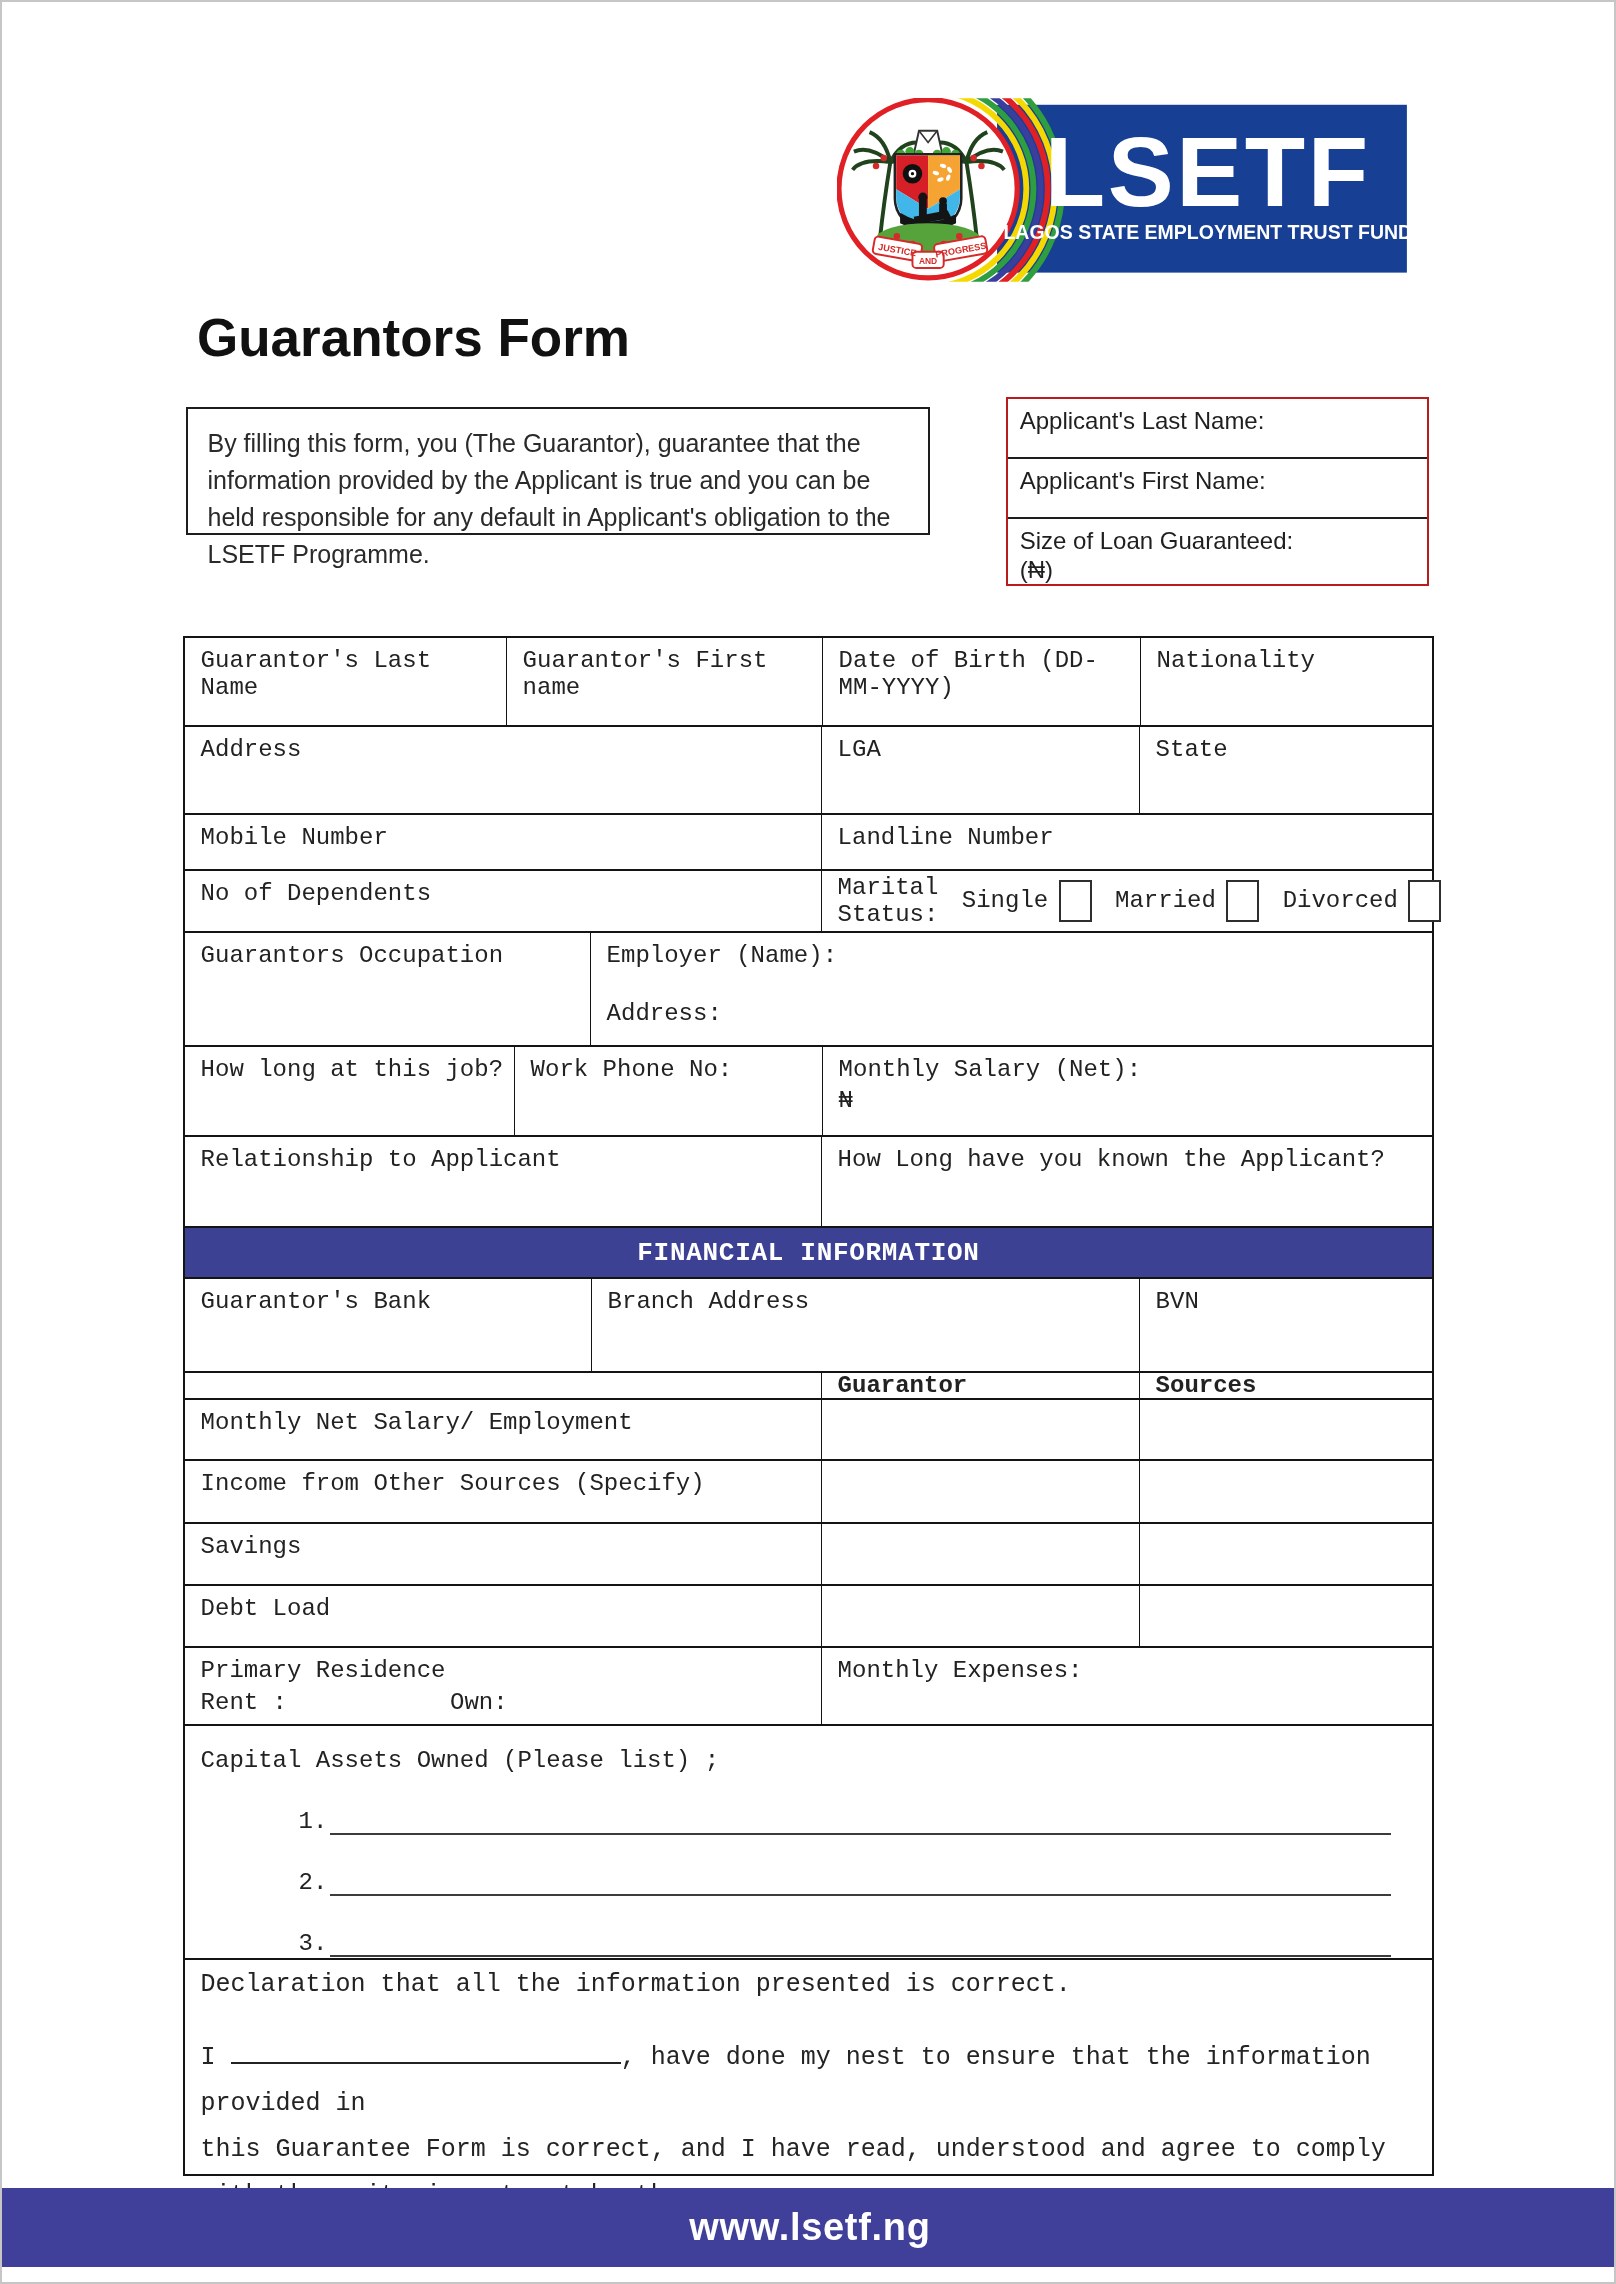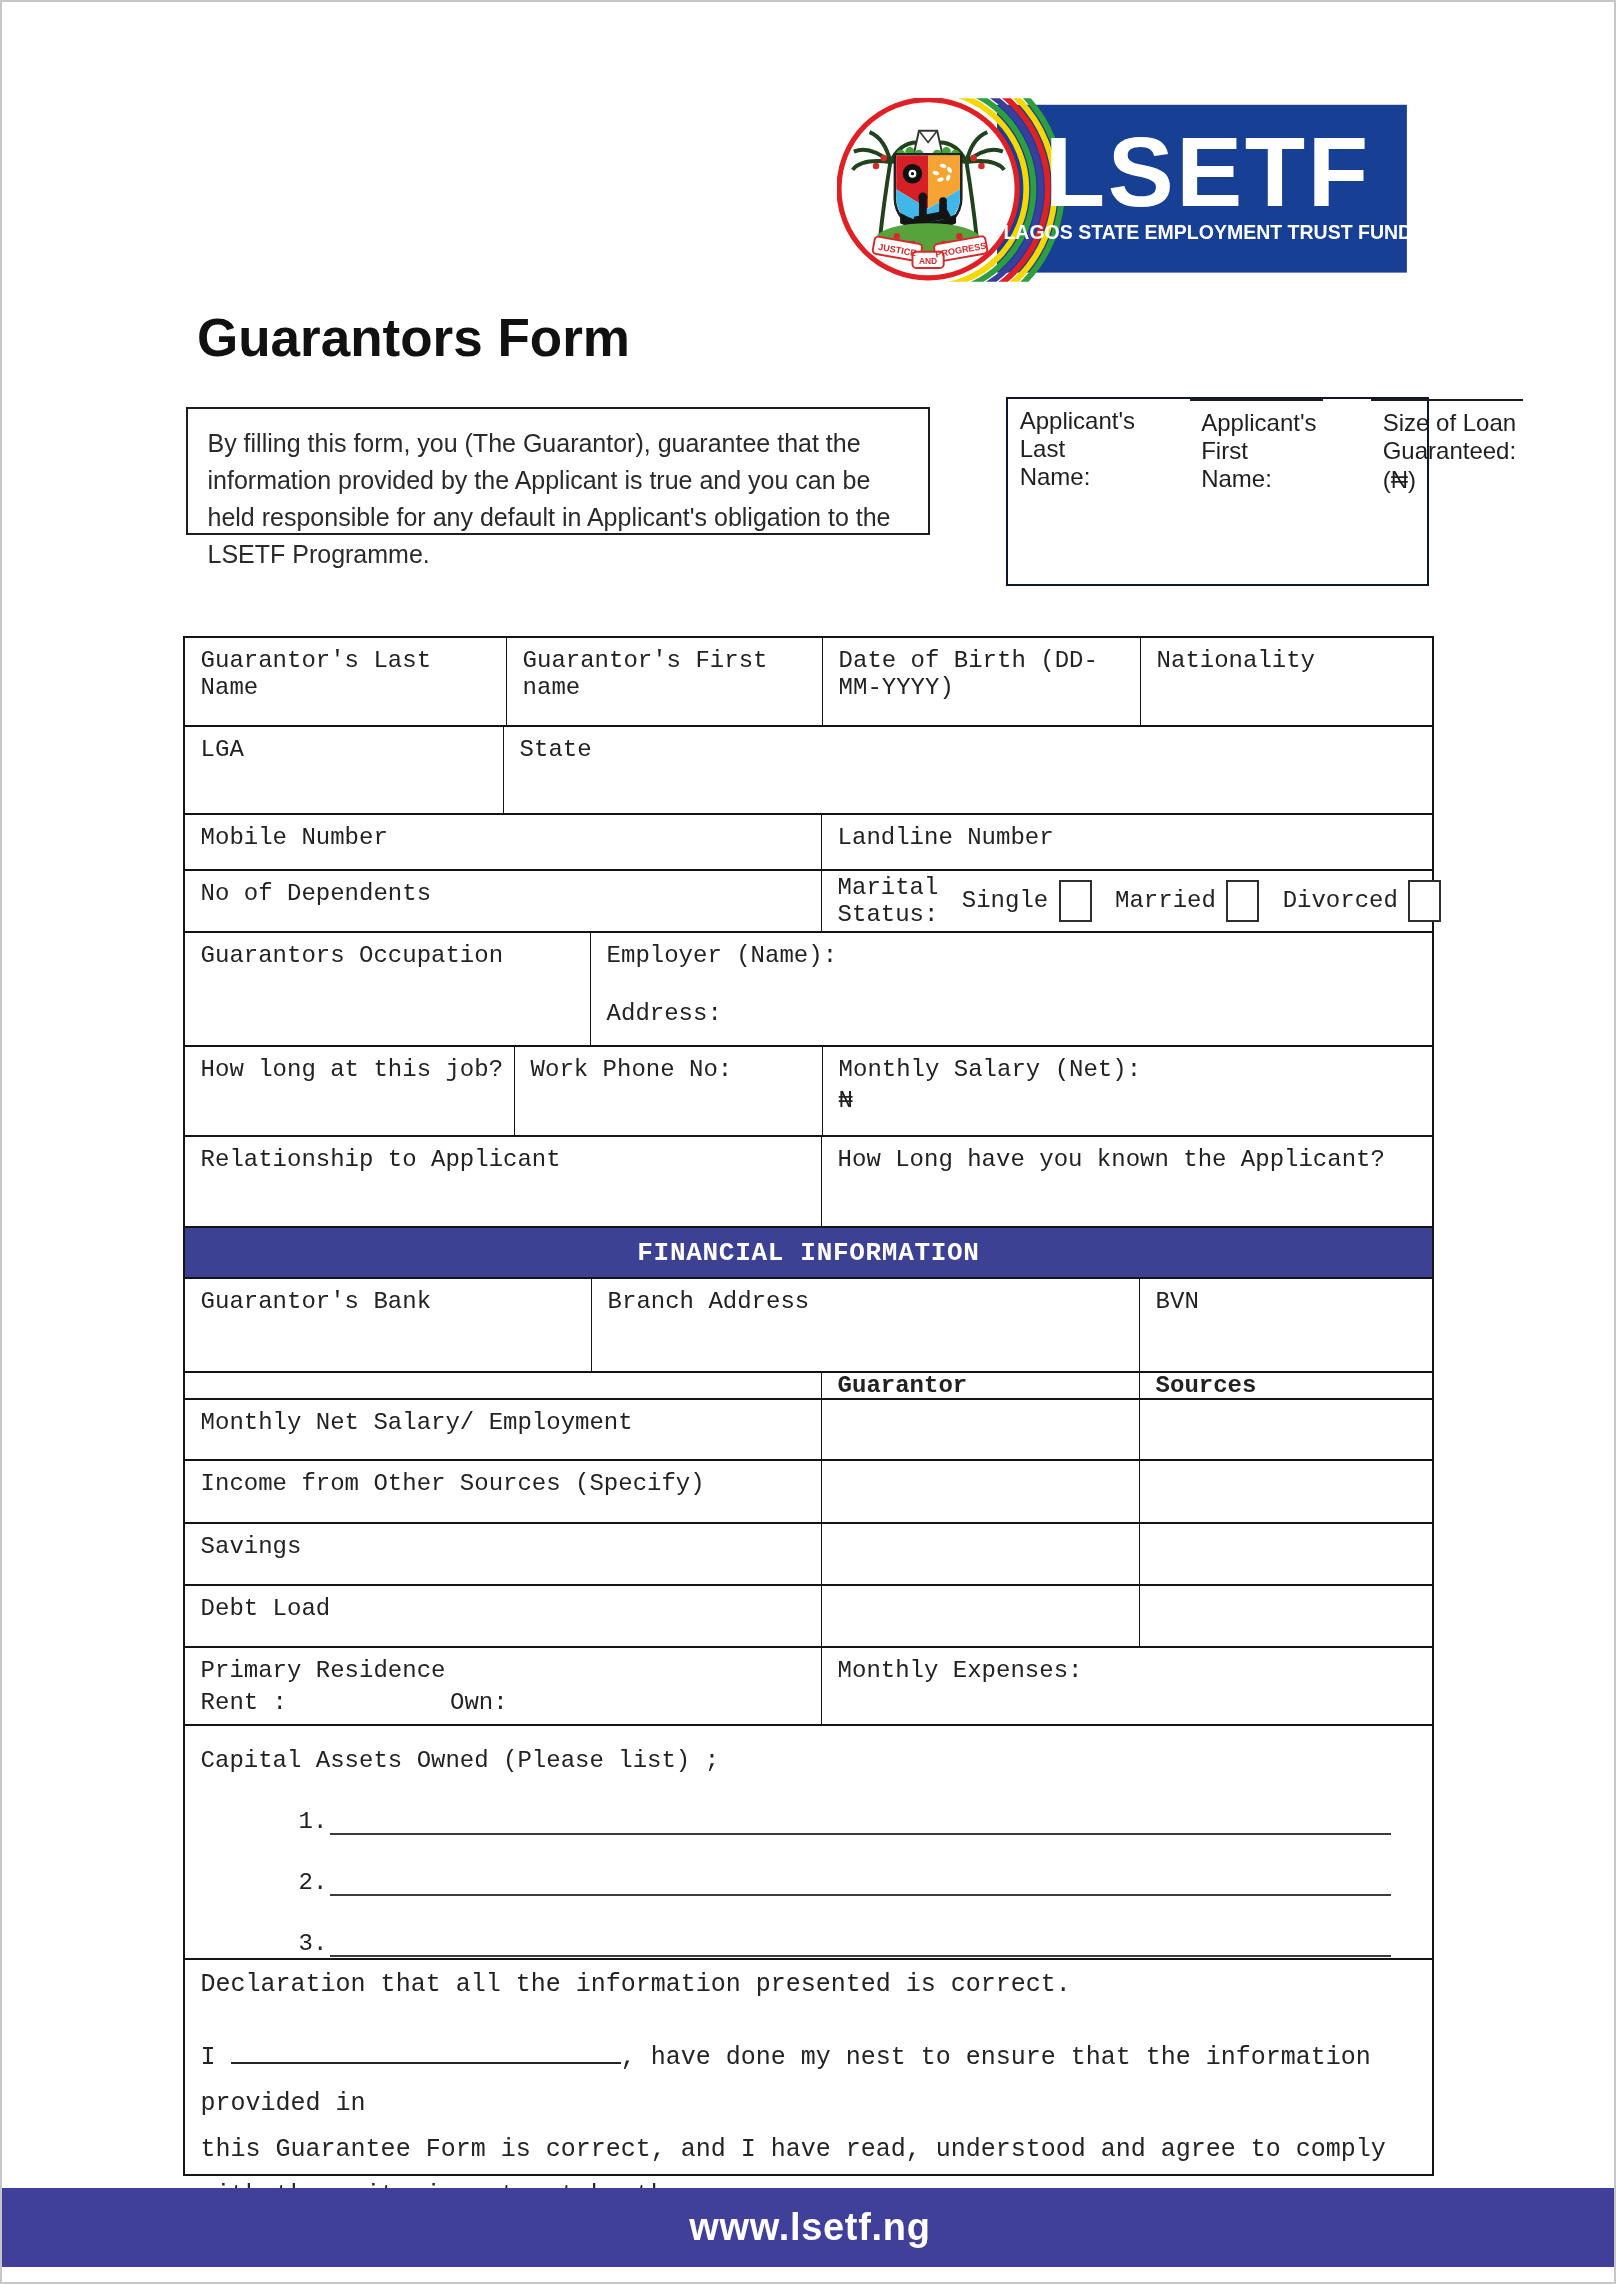--- a/index.html
+++ b/index.html
@@ -7,22 +7,22 @@
         font-family:"Liberation Sans","DejaVu Sans",sans-serif;color:#1f1f1f;
         box-sizing:border-box;border:2px solid #c6c6c6;overflow:hidden;}
   
   .logo{position:absolute;left:835px;top:96px;width:579px;height:184px;}
   
   .title{position:absolute;left:195px;top:305px;font-size:53px;font-weight:bold;letter-spacing:0px;color:#111;}
   
   .notice{position:absolute;left:184px;top:405px;width:744px;height:128px;border:2.6px solid #1d1d1d;
           box-sizing:border-box;padding:15.6px 17px 0 19.5px;font-size:25px;line-height:37px;color:#2a2a2a;}
   
-  .appbox{position:absolute;left:1004px;top:395px;width:423px;height:189px;border:2px solid #0f172a;
-          box-sizing:border-box;display:flex;gap:48px;}
+  .appbox{position:absolute;left:1004px;top:395px;width:423px;height:189px;border:2px solid #b91c1c;
+          box-sizing:border-box;display:flex;flex-direction:column;}
   .approw{flex:1;border-top:2px solid #1d1d1d;box-sizing:border-box;padding:7.8px 6.5px 0 11.7px;font-size:24px;}
   .approw:first-child{border-top:none;}
   .approw .sub{display:block;margin-top:1.3px;}
   
   .tbl{position:absolute;left:181px;top:634px;width:1251px;border:2.6px solid #141414;box-sizing:border-box;background:#fff;}
   .row{display:flex;border-top:2.6px solid #141414;box-sizing:border-box;font-family:Liberation Mono, monospace;}
   .row:first-child{border-top:none;}
   .cell{box-sizing:border-box;border-left:1.3px solid #141414;padding:9px 10.4px 0 15.6px;font-size:24px;color:#222;}
   .cell:first-child{border-left:none;}
   .flex1{flex:1 1 auto;}
@@ -186,20 +186,21 @@
   <div class="tbl">
 
     <div class="row r1">
       <div class="cell w493"><span>Guarantor's Last Name</span></div>
       <div class="cell w485"><span>Guarantor's First name</span></div>
       <div class="cell w488"><span>Date of Birth (DD-MM-YYYY)</span></div>
       <div class="cell flex1"><span>Nationality</span></div>
     </div>
 
     <div class="row r2">
+      <div class="cell w978"><span>Address</span></div>
       <div class="cell w488"><span>LGA</span></div>
       <div class="cell flex1"><span>State</span></div>
     </div>
 
     <div class="row r3">
       <div class="cell w978"><span>Mobile Number</span></div>
       <div class="cell flex1"><span>Landline Number</span></div>
     </div>
 
     <div class="row r4">

